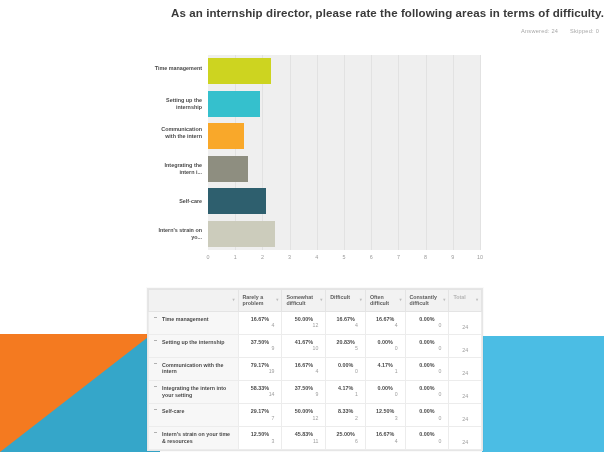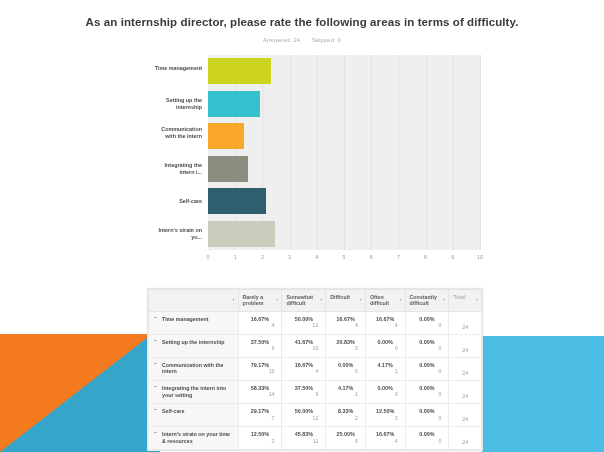--- a/index.html
+++ b/index.html
@@ -12,21 +12,21 @@
   }
 
   
   #deco{position:absolute;left:0;top:334px;width:604px;height:118px;overflow:hidden;}
   #deco-left-teal{position:absolute;left:0;top:0;width:160px;height:118px;background:#35a6c9;}
   #deco-left-orange{position:absolute;left:0;top:0;width:0;height:0;
      border-left:152px solid #f47a20;border-bottom:118px solid transparent;}
   #deco-right{position:absolute;left:482px;top:2px;width:122px;height:116px;background:#4bbde4;}
 
   
-  #title-wrap{position:absolute;left:0;top:0;width:604px;text-align:center;padding-top:6px;margin-top:9px;}
+  #title-wrap{position:absolute;left:0;top:0;width:604px;text-align:right;padding-top:6px;}
   #q-title{font-size:11.5px;font-weight:bold;color:#3a3a3a;line-height:15px;letter-spacing:.1px;}
   #meta{margin-top:7px;font-size:5.6px;color:#a8a8a8;letter-spacing:.25px;}
   #meta span{margin:0 5px;}
 
   
   #chart{position:absolute;left:152px;top:55px;width:336px;height:216px;}
   #labels{position:absolute;left:0;top:0;width:54px;height:195px;}
   .lbl{position:absolute;right:4px;width:52px;text-align:right;
        font-size:5.4px;font-weight:bold;color:#4a4a4a;line-height:6.6px;}
   #plot{position:absolute;left:56px;top:0;width:272px;height:195px;background:#efefef;}

